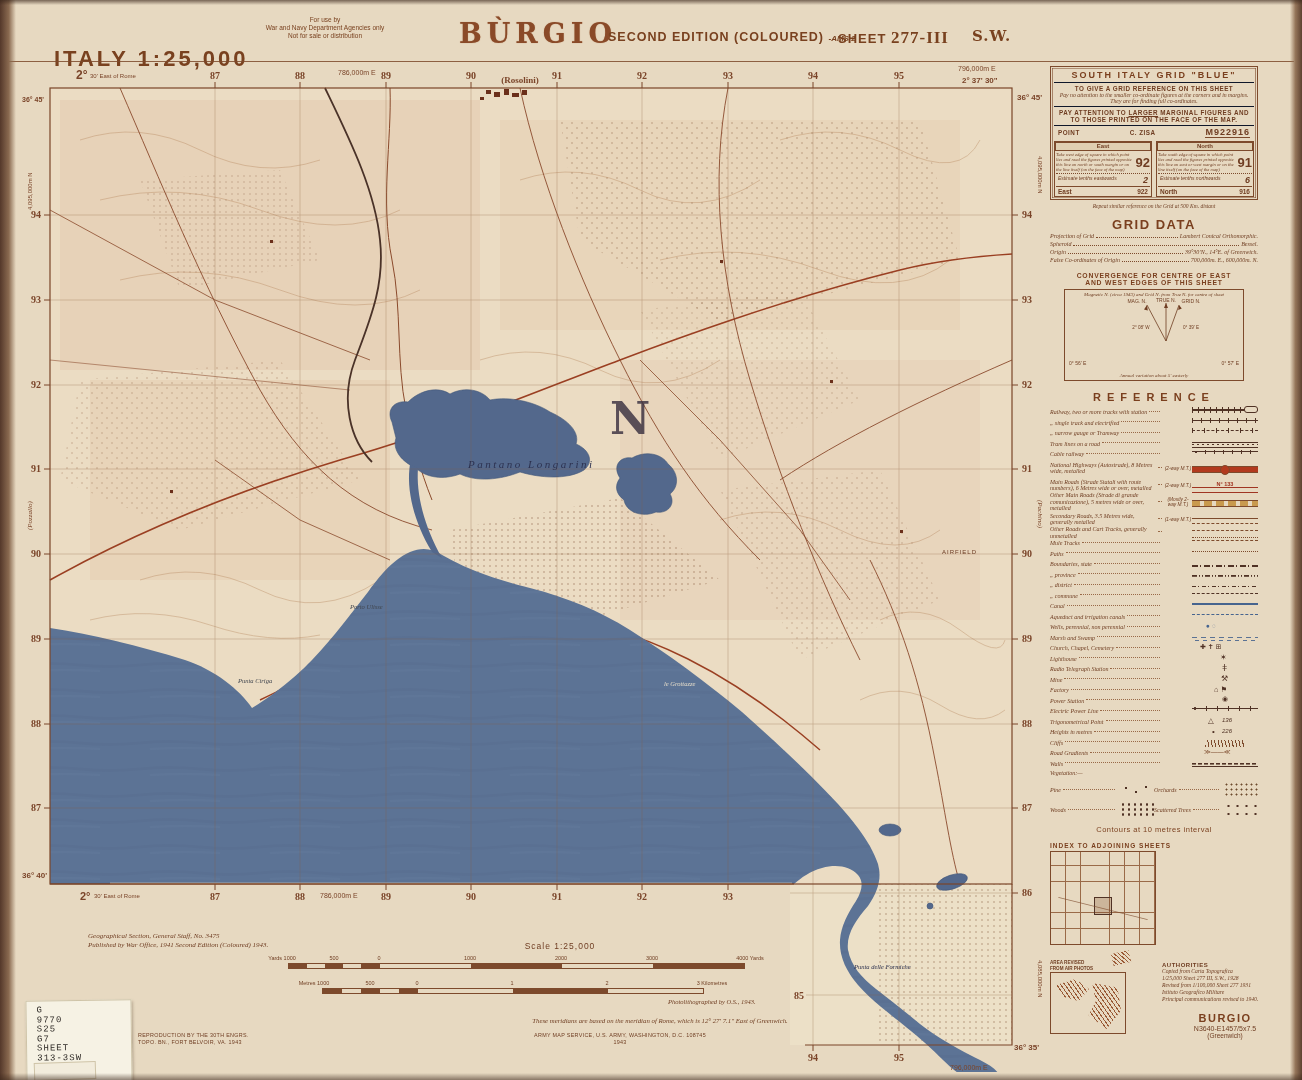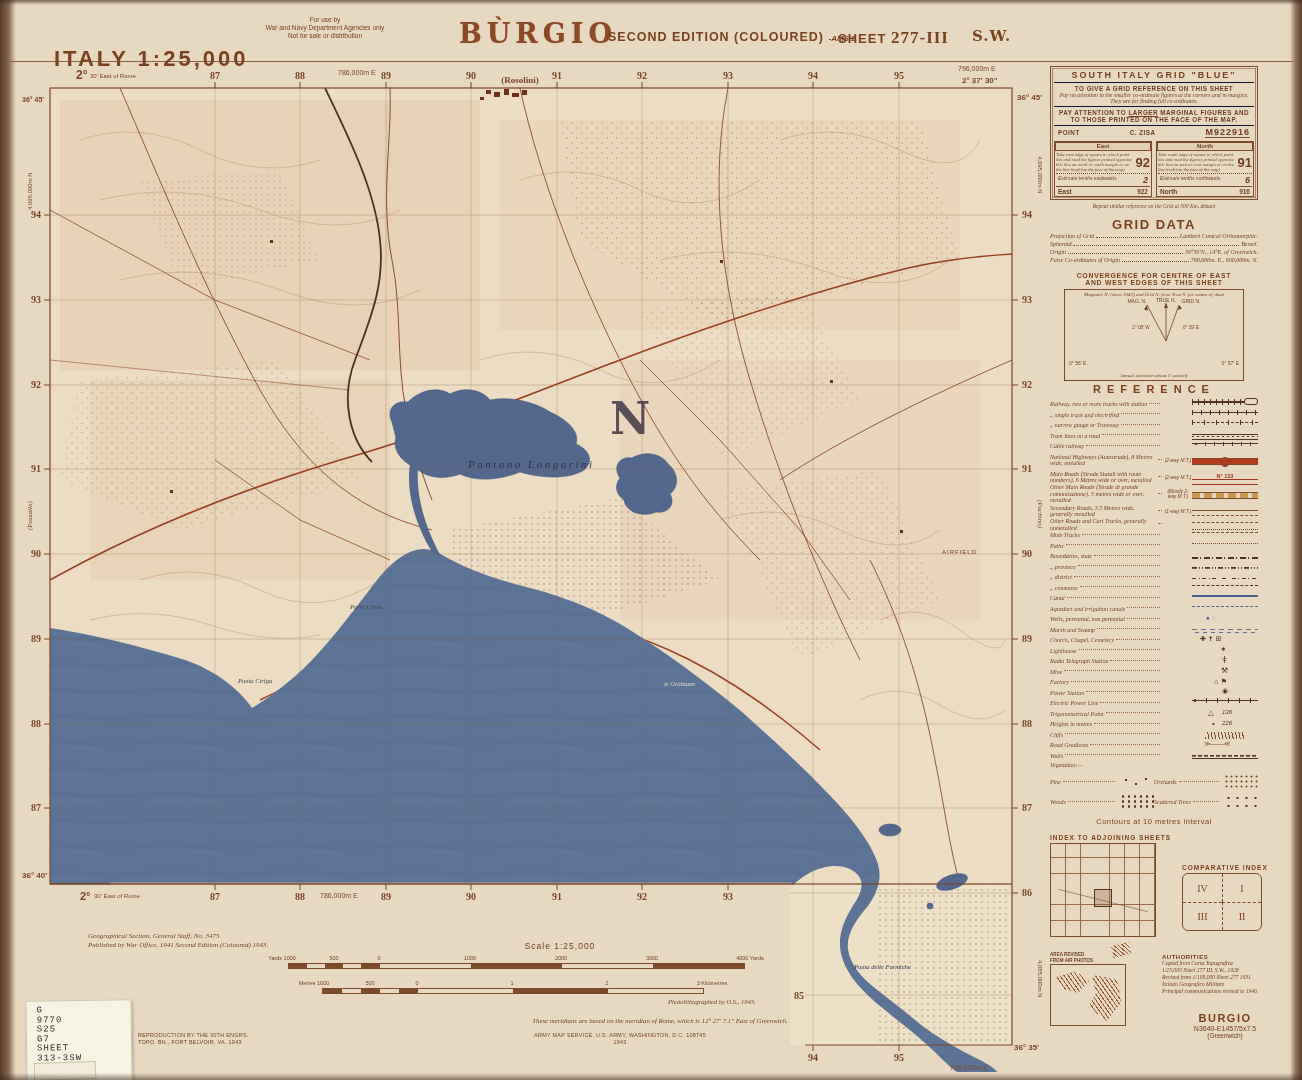--- a/index.html
+++ b/index.html
@@ -45,21 +45,21 @@
   .gb-repeat{text-align:center;font-style:italic;font-family:"Liberation Serif",serif;font-size:5.5px;margin-top:3px;}
   .gd{margin-top:8px;}
   .gd-row{display:flex;align-items:baseline;font-family:"Liberation Serif",serif;font-style:italic;font-size:6px;line-height:8px;}
   .gd-dots{flex:1;border-bottom:1px dotted #7d4a2c;margin:0 2px 1px;}
   .conv{margin-top:8px;text-align:center;}
   .conv-box{border:1px solid #7d4a2c;margin:3px 14px 0;padding:2px;position:relative;height:86px;}
   .conv-note{font-style:italic;font-family:"Liberation Serif",serif;font-size:5px;}
   .conv-var{position:absolute;bottom:2px;left:0;right:0;font-style:italic;font-family:"Liberation Serif",serif;font-size:5px;}
   .conv-corner{position:absolute;bottom:14px;font-size:5px;}
   
-  .ref-title{letter-spacing:6px;font-size:11px;font-weight:bold;text-align:center;color:#7a3f1e;margin:2px 0 4px;}
+  .ref-title{letter-spacing:6px;font-size:11px;font-weight:bold;text-align:center;color:#7a3f1e;margin:10px 0 4px;}
   .leg-row{display:flex;align-items:center;height:10.5px;}
   .leg-row.tall{height:17px;}
   .leg-label{font-family:"Liberation Serif",serif;font-style:italic;font-size:6px;line-height:6.5px;max-width:106px;}
   .leg-dots{flex:1;border-bottom:1px dotted #9a6a48;margin:0 2px 2px;min-width:4px;}
   .leg-note{width:30px;font-size:4.8px;line-height:5px;font-style:italic;text-align:center;}
   .sym{width:66px;flex:0 0 66px;height:9px;position:relative;}
   .sym-lbl{display:block;text-align:center;font-size:5.5px;color:#a03522;font-weight:bold;line-height:6px;}
   .s-rail2{border-top:2px solid #503225;margin-top:4px;}
   .s-rail2::before{content:"";position:absolute;left:0;right:14px;top:-4px;height:6px;
      background:repeating-linear-gradient(90deg,#503225 0 1px,transparent 1px 6px);}
@@ -792,29 +792,20 @@
       </div>
       <div class="contours-note">Contours at 10 metres interval</div>
     </div>
 
     <div style="position:relative;margin-top:8px;height:112px;">
       <div class="idx-title">INDEX TO ADJOINING SHEETS</div>
       <div class="adj-grid">
         <div class="adj-cur"></div>
         <div class="adj-coast"></div>
       </div>
-      <div class="cmp">
-        <div class="idx-title">COMPARATIVE INDEX</div>
-        <div class="cmp-box">
-          <div class="cmp-cell">IV</div>
-          <div class="cmp-cell b">I</div>
-          <div class="cmp-cell c">III</div>
-          <div class="cmp-cell d">II</div>
-        </div>
-      </div>
     </div>
 
     <div style="position:relative;margin-top:6px;height:90px;">
       <div class="air-box">
         <div class="air-ttl"><span>AREA REVISED</span><br><span>FROM AIR PHOTOS</span></div>
         <span class="h3"></span>
         <div class="air-rect">
             <span class="hatch h1"></span>
             <span class="hatch h2"></span>
           </div>

